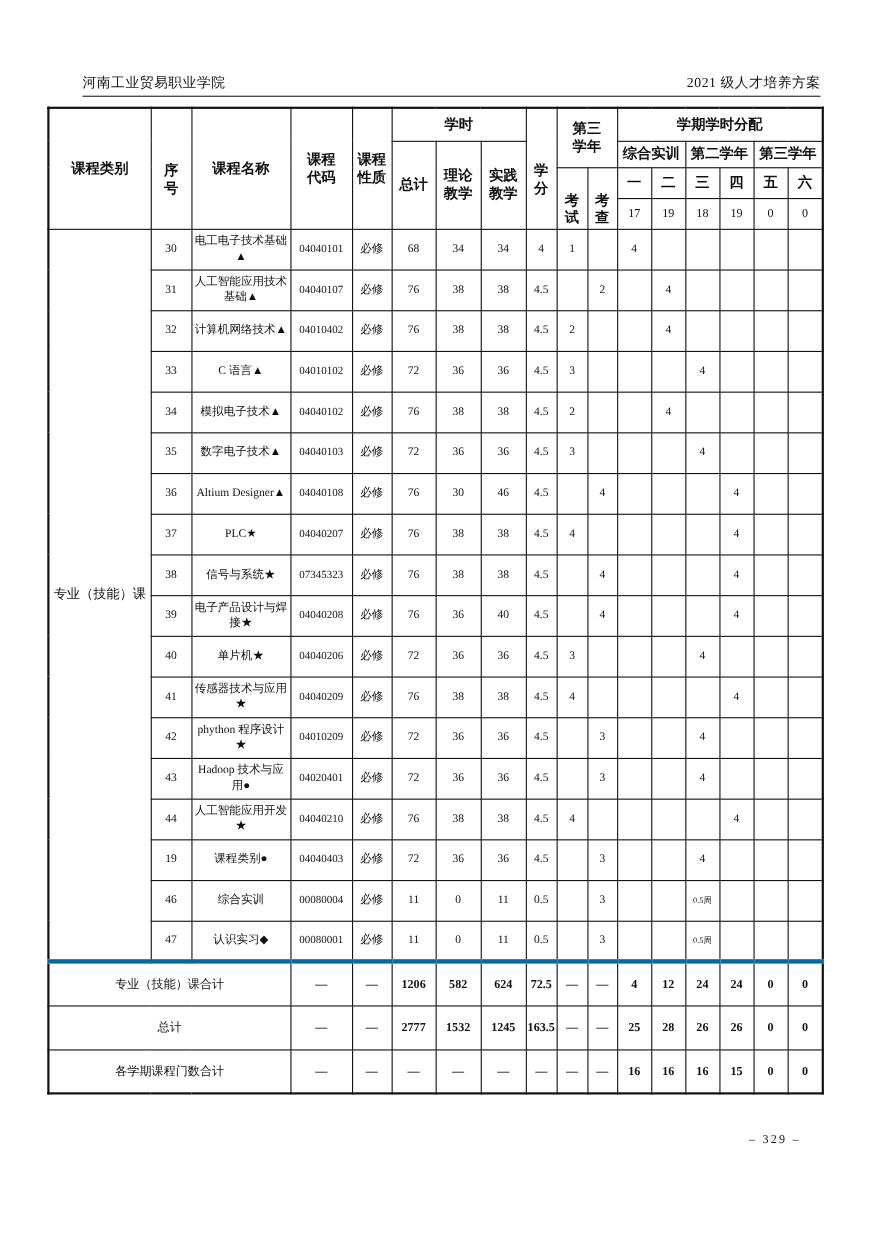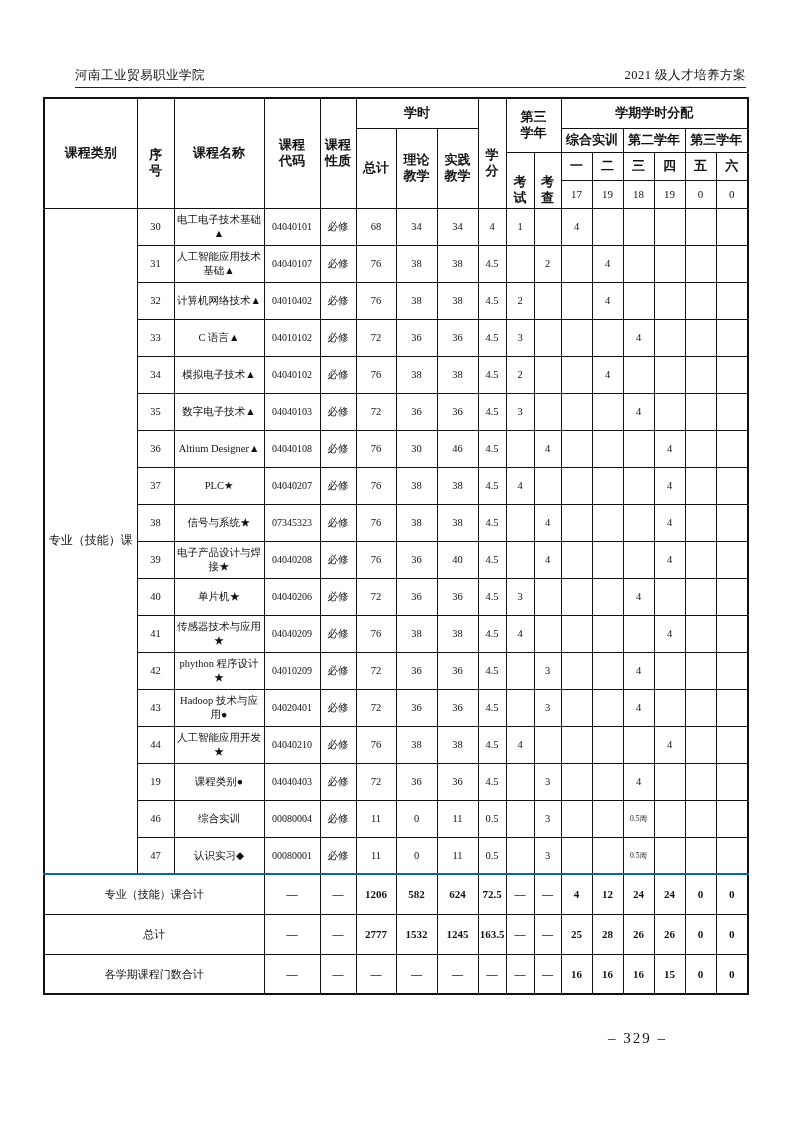--- a/index.html
+++ b/index.html
@@ -41,28 +41,28 @@
   .w1 { display:inline-block; width:1.1em; line-height:1.25;margin-top:20px; }
   .w2 { display:inline-block; width:2.2em; line-height:1.25; }
   tbody td { height:37px; font-size:10.5px; }
   td.name-cell { text-align:left; padding-left:4px; font-size:10.5px; }
   td.code-cell { font-size:10px; letter-spacing:0; }
   td.cat-cell { white-space:nowrap; font-size:12px; padding:0; }
   td.tiny { font-size:7.5px; }
   td.sm { font-size:9px; }
   tr.footer-row td { height:40px; font-size:11px; }
   tr.footer-row td.val { font-weight:bold; }
-  tr.footer-first td { border-top:2px solid #0369a1; }
+  tr.footer-first td { border-top:4px solid #0369a1; }
   tr.hr-a th { height:30px; }
   tr.hr-b th { height:24px; }
   tr.hr-c th { height:26px; }
   tr.hr-d td { height:26px; font-weight:normal; font-size:11px; }
   .page-number {
     position:absolute; left:608px; top:1030px; width:120px;
-    text-align:left; font-size:15px; letter-spacing:2px;
+    text-align:right; font-size:11px; letter-spacing:2px;
   }
 </style>
 </head>
 <body>
 
 <div class="page">
 
   <div class="page-header">
     <span>河南工业贸易职业学院</span>
     <span>2021 级人才培养方案</span>

